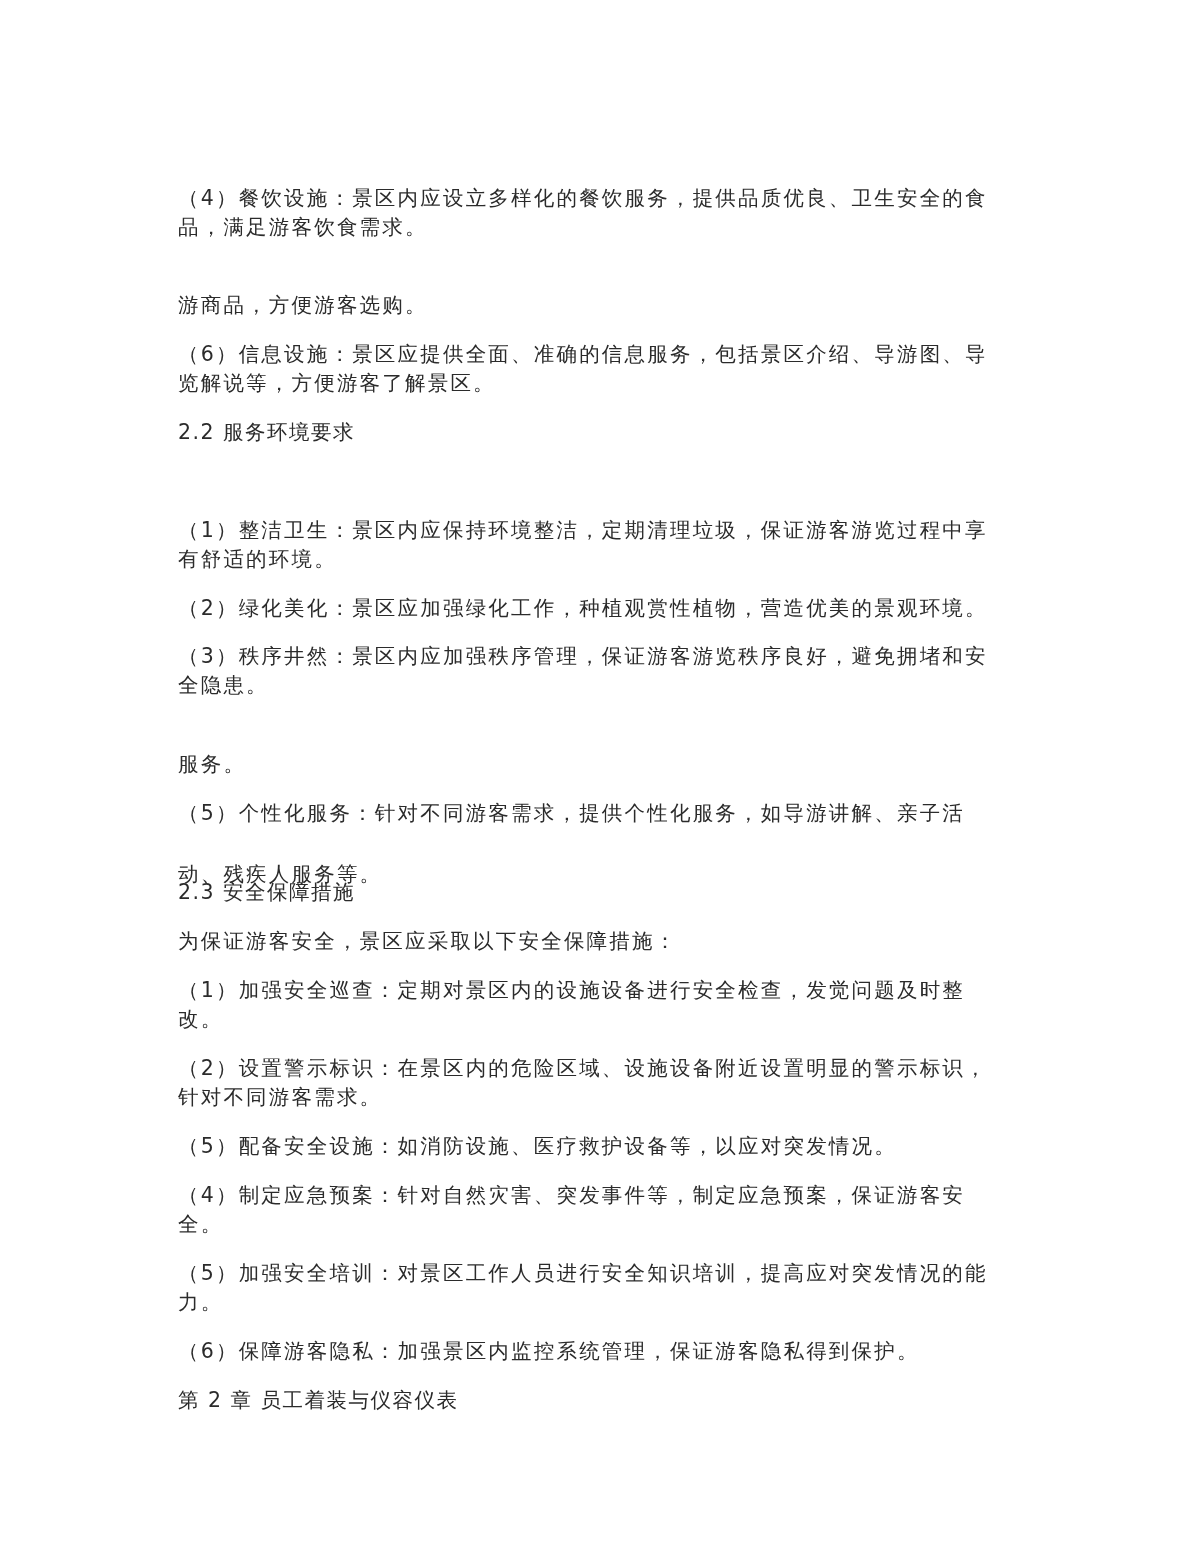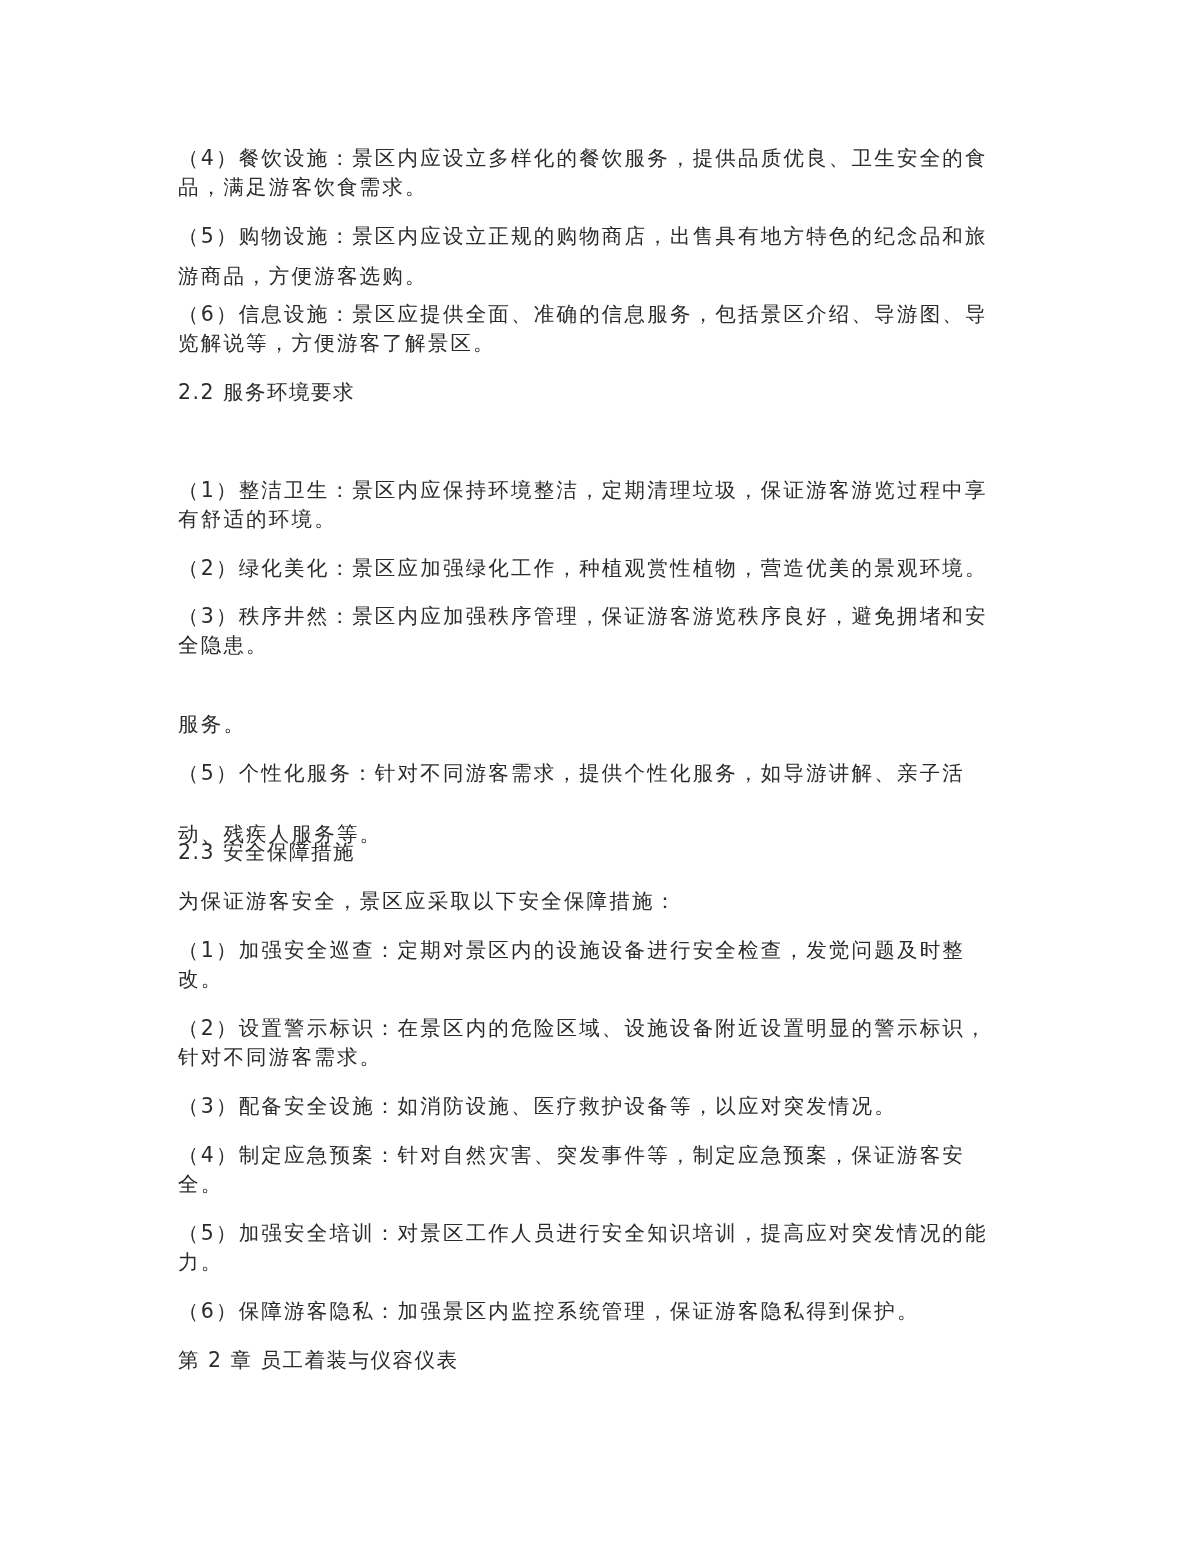--- a/index.html
+++ b/index.html
@@ -23,35 +23,35 @@
       background: #ffffff;
     }
     .line {
       position: absolute;
       left: 178px;
       font-size: 20.5px;
       line-height: 26px;
       white-space: nowrap;
       letter-spacing: 2.2px;
       color: #2b2b2b;
+      margin-top: 40px;
     }
     .heading {
       letter-spacing: 1.5px;
     }
   </style>
 </head>
 <body>
 
 <div class="page">
 
   <div class="line" style="top:145px">（4）餐饮设施：景区内应设立多样化的餐饮服务，提供品质优良、卫生安全的食</div>
   <div class="line" style="top:174px">品，满足游客饮食需求。</div>
 
-  <div class="line" style="top:223px">（5）购物设施：景区内应设立正规的购物商店，出售具有地方特色的纪念品和旅</div>
-  <div class="line" style="top:263px">游商品，方便游客选购。</div>
+  <div class="line" style="top:252px">游商品，方便游客选购。</div>
 
   <div class="line" style="top:301px">（6）信息设施：景区应提供全面、准确的信息服务，包括景区介绍、导游图、导</div>
   <div class="line" style="top:330px">览解说等，方便游客了解景区。</div>
 
   <div class="line heading" style="top:379px">2.2 服务环境要求</div>
 
 
   <div class="line" style="top:477px">（1）整洁卫生：景区内应保持环境整洁，定期清理垃圾，保证游客游览过程中享</div>
   <div class="line" style="top:506px">有舒适的环境。</div>
 
@@ -68,21 +68,21 @@
   <div class="line heading" style="top:839px">2.3 安全保障措施</div>
 
   <div class="line" style="top:888px">为保证游客安全，景区应采取以下安全保障措施：</div>
 
   <div class="line" style="top:937px">（1）加强安全巡查：定期对景区内的设施设备进行安全检查，发觉问题及时整</div>
   <div class="line" style="top:966px">改。</div>
 
   <div class="line" style="top:1015px">（2）设置警示标识：在景区内的危险区域、设施设备附近设置明显的警示标识，</div>
   <div class="line" style="top:1044px">针对不同游客需求。</div>
 
-  <div class="line" style="top:1093px">（3）配备安全设施：如消防设施、医疗救护设备等，以应对突发情况。</div>
+  <div class="line" style="top:1093px">（5）配备安全设施：如消防设施、医疗救护设备等，以应对突发情况。</div>
 
   <div class="line" style="top:1142px">（4）制定应急预案：针对自然灾害、突发事件等，制定应急预案，保证游客安</div>
   <div class="line" style="top:1171px">全。</div>
 
   <div class="line" style="top:1220px">（5）加强安全培训：对景区工作人员进行安全知识培训，提高应对突发情况的能</div>
   <div class="line" style="top:1249px">力。</div>
 
   <div class="line" style="top:1298px">（6）保障游客隐私：加强景区内监控系统管理，保证游客隐私得到保护。</div>
 
   <div class="line heading" style="top:1347px">第 2 章 员工着装与仪容仪表</div>

